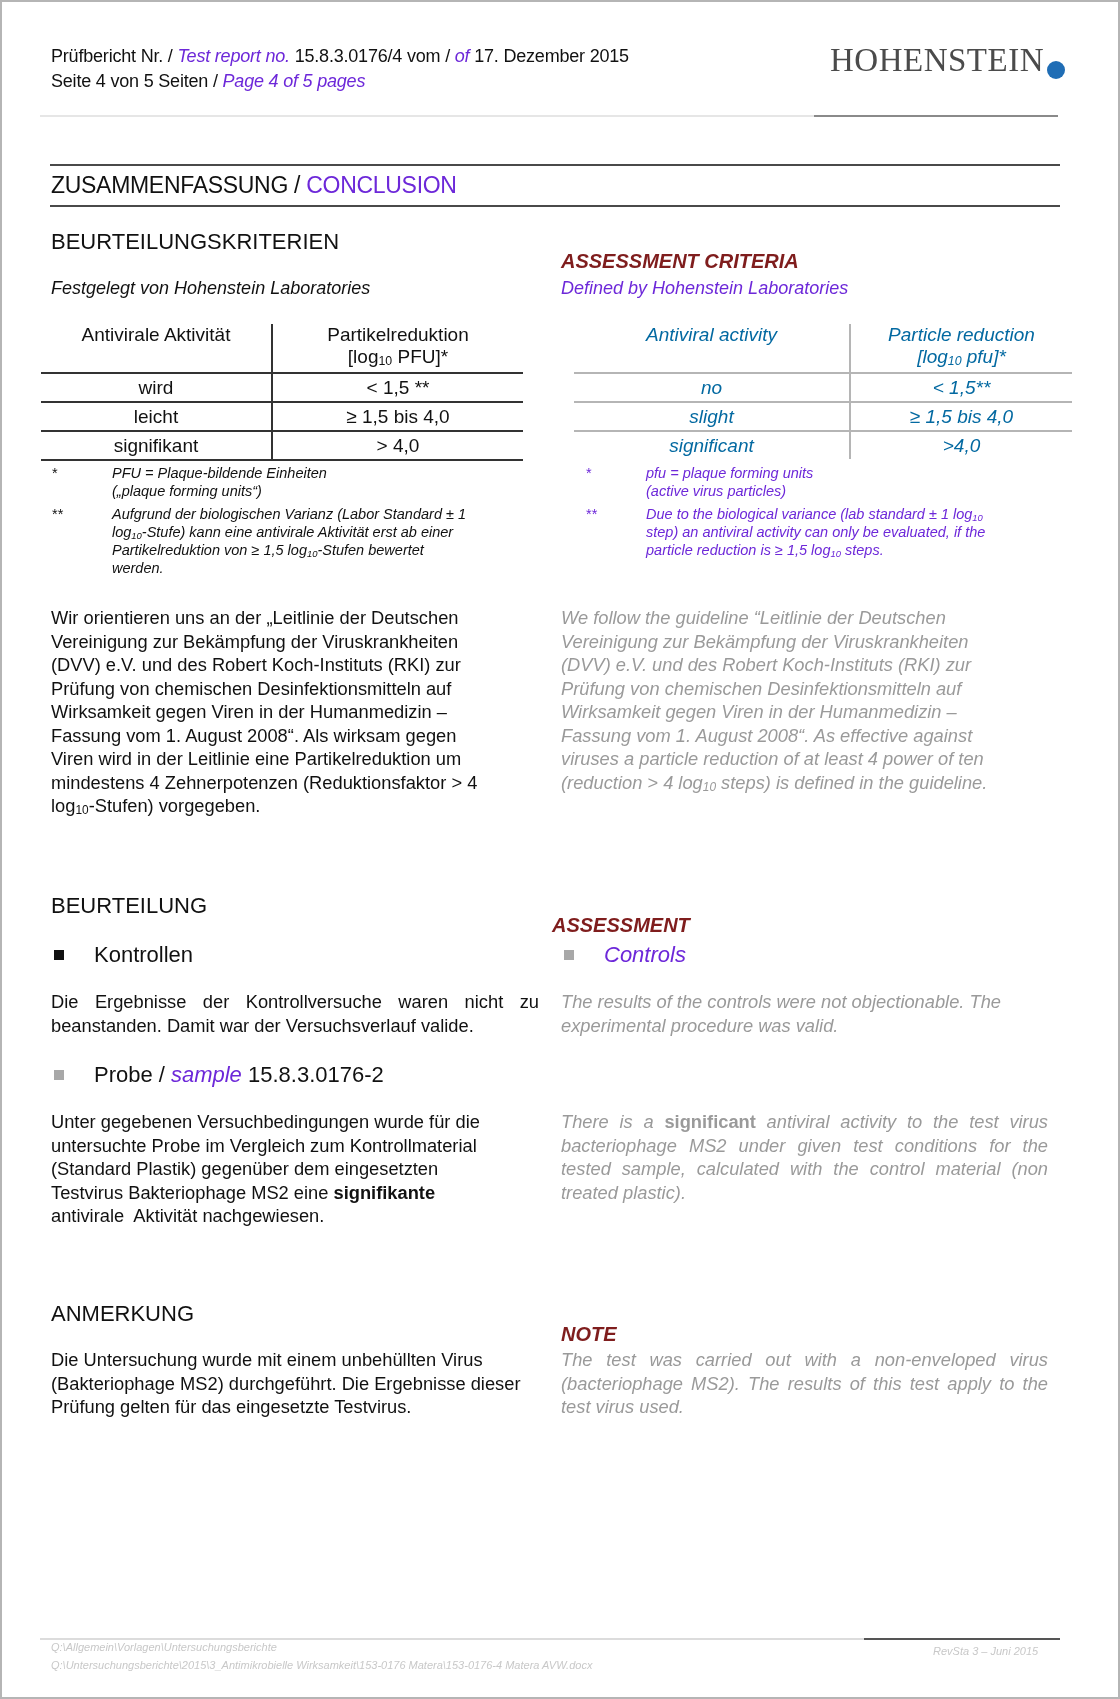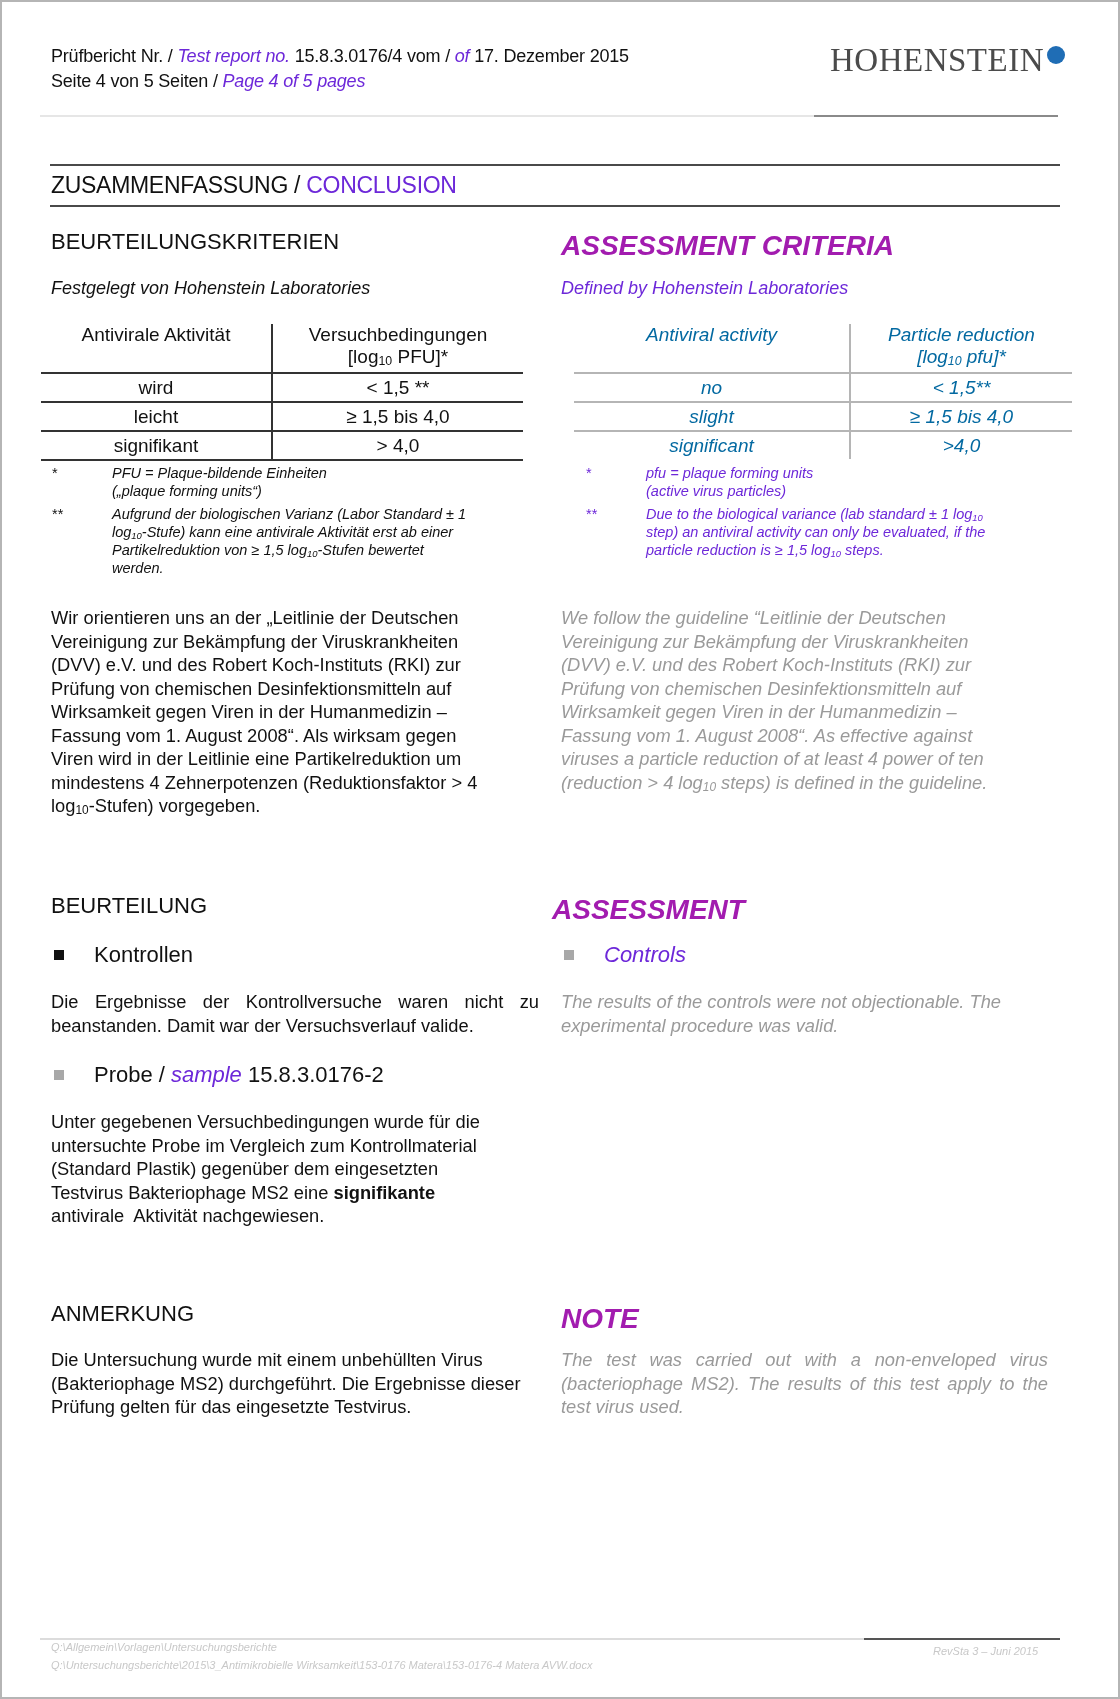--- a/index.html
+++ b/index.html
@@ -17,31 +17,31 @@
     border: 2px solid #b5b5b5;
     background: #fff;
   }
   .abs { position: absolute; }
   .grey { color: #6d28d9; }
   .it { font-style: italic; }
 
   
   .hdr-line1 { left: 49px; top: 44px; font-size: 18px; white-space: nowrap; letter-spacing: -0.2px; }
   .hdr-line2 { left: 49px; top: 69px; font-size: 18px; white-space: nowrap; letter-spacing: -0.2px; }
-  .logo { left: 828px; top: 40px; font-family: "Liberation Serif", serif; font-size: 33px; color: #4b4b4b; letter-spacing: 0.5px; display:flex; align-items:flex-start; }
+  .logo { left: 828px; top: 40px; font-family: "Liberation Serif", serif; font-size: 33px; color: #4b4b4b; letter-spacing: 0.5px; display:flex; align-items:flex-end; }
   .logo-dot { display:inline-block; width: 18px; height: 18px; border-radius: 50%; background: #1f6db5; margin-left: 3px; margin-top: 4px; }
   .hdr-rule-light { left: 38px; top: 113px; width: 776px; height: 2px; background: #e6e6e6; }
   .hdr-rule-dark { left: 812px; top: 113px; width: 244px; height: 2px; background: #8a8a8a; }
 
   
   .sec-rule { left: 48px; width: 1010px; height: 2px; background: #4a4a4a; }
   .sec-title { left: 49px; top: 170px; font-size: 23px; white-space: nowrap; letter-spacing: -0.3px; }
 
   .h2-de { font-size: 22px; white-space: nowrap; }
-  .h2-en { font-size: 28px; font-weight: bold; font-style: italic; color: #a21caf; white-space: nowrap; }
+  .h2-en { font-size: 20px; font-weight: bold; font-style: italic; color: #7f1d1d; white-space: nowrap; margin-top: 20px; }
   .subtitle { font-size: 18px; font-style: italic; white-space: nowrap; }
 
   
   table.crit { border-collapse: collapse; position: absolute; font-size: 19px; }
   table.crit td, table.crit th { text-align: center; padding: 0; font-weight: normal; line-height: 22px; }
   table.crit .c1 { border-right: 2px solid #333; }
   table.crit tr.row td { border-top: 2px solid #333; height: 27px; }
   table.crit tr.last td { border-bottom: 2px solid #333; }
   table.crit.en { color: #0369a1; font-style: italic; }
   table.crit.en .c1 { border-right: 2px solid #b5b5b5; }
@@ -94,21 +94,21 @@
   <div class="abs h2-de" style="left:49px; top:227px;">BEURTEILUNGSKRITERIEN</div>
   <div class="abs h2-en" style="left:559px; top:228px;">ASSESSMENT CRITERIA</div>
   <div class="abs subtitle" style="left:49px; top:276px;">Festgelegt von Hohenstein Laboratories</div>
   <div class="abs subtitle grey" style="left:559px; top:276px;">Defined by Hohenstein Laboratories</div>
 
   <table class="crit de" style="left:39px; top:322px; width:482px;">
     <tbody>
         <tr>
       <th class="c1" style="width:230px; vertical-align:top; height:48px;">Antivirale Aktivität</th>
       <th style="vertical-align:top;">
-        <span>Versuchbedingungen</span><br>
+        <span>Partikelreduktion</span><br>
         <span>[log</span><sub>10</sub><span> PFU]*</span>
       </th>
     </tr>
     <tr class="row">
       <td class="c1">wird</td>
       <td>&lt; 1,5 **</td>
     </tr>
     <tr class="row">
       <td class="c1">leicht</td>
       <td>≥ 1,5 bis 4,0</td>
@@ -223,20 +223,23 @@
   </div>
 
   <div class="abs para" style="left:49px; top:1108px; width:490px; white-space:nowrap;">
     <span>Unter gegebenen Versuchbedingungen wurde für die</span><br>
     <span>untersuchte Probe im Vergleich zum Kontrollmaterial</span><br>
     <span>(Standard Plastik) gegenüber dem eingesetzten</span><br>
     <span>Testvirus Bakteriophage MS2 eine </span><span style="font-weight:bold;">signifikante</span><br>
     <span style="white-space:pre;">antivirale  Aktivität nachgewiesen.</span>
   </div>
 
+  <div class="abs para en justify" style="left:559px; top:1108px; width:487px;">
+    <span>There is a </span><span style="font-weight:bold; font-style:normal;">significant</span><span> antiviral activity to the test virus bacteriophage MS2 under given test conditions for the tested sample, calculated with the control material (non treated plastic).</span>
+  </div>
 
   <div class="abs h2-de" style="left:49px; top:1299px;">ANMERKUNG</div>
   <div class="abs h2-en" style="left:559px; top:1301px;">NOTE</div>
   <div class="abs para" style="left:49px; top:1346px; width:480px;">Die Untersuchung wurde mit einem unbehüllten Virus (Bakteriophage MS2) durchgeführt. Die Ergebnisse dieser Prüfung gelten für das eingesetzte Testvirus.</div>
   <div class="abs para en justify" style="left:559px; top:1346px; width:487px;">The test was carried out with a non-enveloped virus (bacteriophage MS2). The results of this test apply to the test virus used.</div>
 
   <div class="abs ftr-rule-light"></div>
   <div class="abs ftr-rule-dark"></div>
   <div class="abs ftr-path" style="left:49px; top:1639px;">Q:\Allgemein\Vorlagen\Untersuchungsberichte</div>
   <div class="abs ftr-path" style="left:49px; top:1657px;">Q:\Untersuchungsberichte\2015\3_Antimikrobielle Wirksamkeit\153-0176 Matera\153-0176-4 Matera AVW.docx</div>

